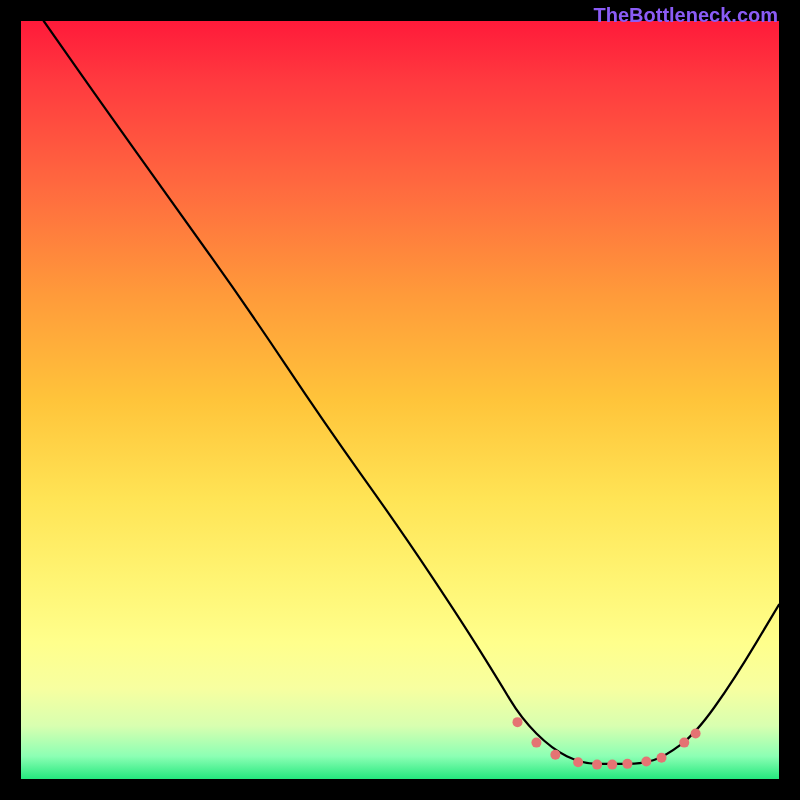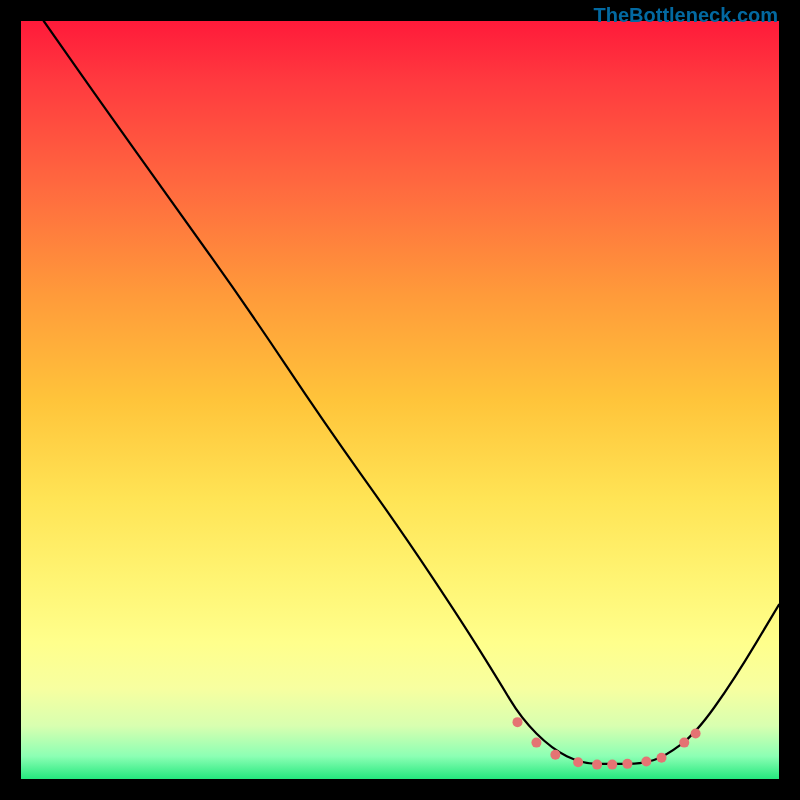--- a/index.html
+++ b/index.html
@@ -24,21 +24,21 @@
     #8cffb4 97%,
     #24e87e 100%);
 }
 .watermark {
   position: absolute;
   top: 4px;
   right: 22px;
   font-family: Arial, Helvetica, sans-serif;
   font-size: 20px;
   font-weight: 600;
-  color: #0369a1;
+  color: #8b5cf6;
   letter-spacing: 0;
 }
 svg.plot {
   position: absolute;
   left: 21px;
   top: 21px;
   width: 758px;
   height: 758px;
 }
 </style>

